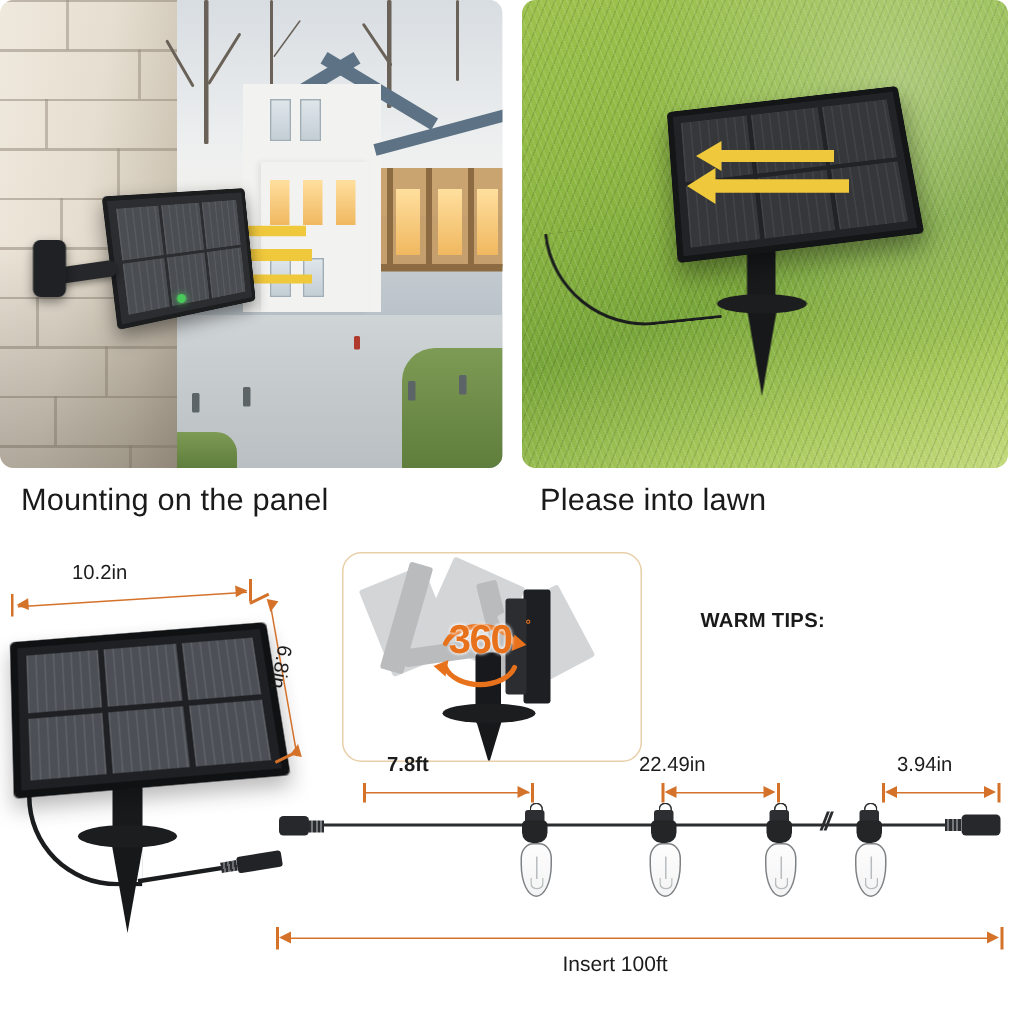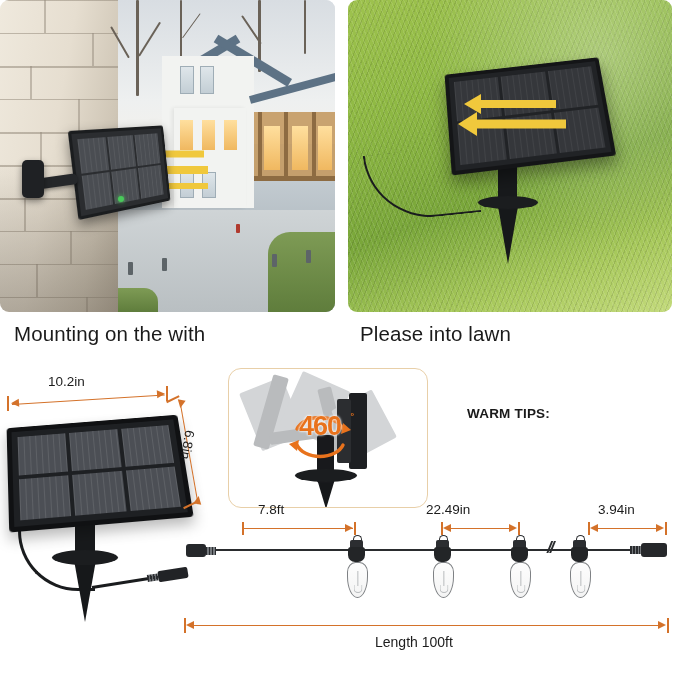--- a/index.html
+++ b/index.html
@@ -280,21 +280,21 @@
       <b style="left:13px;width:79px;height:8px;"></b>
       <i style="border-width:10px 17px 10px 0;"></i>
     </div>
     <div class="yarrow" style="left:110px;top:124px;width:108px;">
       <b style="left:15px;width:93px;height:9px;"></b>
       <i style="border-width:12px 19px 12px 0;"></i>
     </div>
   </div>
 </div>
 
-<div class="caption cap-left">Mounting on the with</div>
+<div class="caption cap-left">Mounting on the panel</div>
 <div class="caption cap-right">Please into lawn</div>
 
 <div class="bottom">
 
   <div class="pp-wire"></div>
   <div class="pp-wire2"></div>
   <div class="pp-conn"></div>
   <div class="pp-spike"></div>
   <div class="pp-stem"></div>
   <div class="pp-collar"></div>
@@ -339,21 +339,21 @@
       <div class="tipstem"></div>
       <div class="tipcollar"></div>
 
       <div class="badge360">
         <svg width="74" height="58" viewBox="0 0 74 58">
           <path d="M14 24 A24 16 0 0 1 60 24" fill="none" stroke="#e8721c" stroke-width="3.4" stroke-linecap="round"></path>
           <polygon points="60,18 68,25 58,29" fill="#e8721c"></polygon>
           <path d="M60 40 A24 16 0 0 1 14 40" fill="none" stroke="#e8721c" stroke-width="3.4" stroke-linecap="round"></path>
           <polygon points="14,46 6,39 16,35" fill="#e8721c"></polygon>
         </svg>
-        <div class="badge-text">460</div>
+        <div class="badge-text">360</div>
         <div class="badge-deg">°</div>
       </div>
     </div>
   </div>
 
   <div class="tiptext">
     <div class="tiptitle">WARM TIPS:</div>
   </div>
 
   <div class="stringarea">
@@ -390,36 +390,36 @@
         <div class="socket-body"></div>
     </div>
     <div class="bulb" style="left:570px;top:54px;"></div>
 
     <div class="plugM" style="left:641px;top:35px;"></div>
 
     <div class="dimtick" style="left:242px;top:14px;height:13px;"></div>
     <div class="dimtick" style="left:354px;top:14px;height:13px;"></div>
     <div class="dimline" style="left:243px;top:20px;width:110px;height:1.4px;"></div>
     <div class="dimhead" style="left:345px;top:16px;border-width:4.5px 0 4.5px 8px;border-style:solid;border-color:transparent transparent transparent #d4722a;"></div>
-    <div class="dimlabel" style="left:258px;top:-6px;">7.8ft</div>
+    <div class="dimlabel" style="left:258px;top:-6px;font-weight:bold;">7.8ft</div>
 
     <div class="dimtick" style="left:441px;top:14px;height:13px;"></div>
     <div class="dimtick" style="left:518px;top:14px;height:13px;"></div>
     <div class="dimline" style="left:449px;top:20px;width:62px;height:1.4px;"></div>
     <div class="dimhead" style="left:443px;top:16px;border-width:4.5px 8px 4.5px 0;border-style:solid;border-color:transparent #d4722a transparent transparent;"></div>
     <div class="dimhead" style="left:509px;top:16px;border-width:4.5px 0 4.5px 8px;border-style:solid;border-color:transparent transparent transparent #d4722a;"></div>
     <div class="dimlabel" style="left:426px;top:-6px;">22.49in</div>
 
     <div class="dimtick" style="left:588px;top:14px;height:13px;"></div>
     <div class="dimtick" style="left:665px;top:14px;height:13px;"></div>
     <div class="dimline" style="left:596px;top:20px;width:62px;height:1.4px;"></div>
     <div class="dimhead" style="left:590px;top:16px;border-width:4.5px 8px 4.5px 0;border-style:solid;border-color:transparent #d4722a transparent transparent;"></div>
     <div class="dimhead" style="left:656px;top:16px;border-width:4.5px 0 4.5px 8px;border-style:solid;border-color:transparent transparent transparent #d4722a;"></div>
     <div class="dimlabel" style="left:598px;top:-6px;">3.94in</div>
 
     <div class="dimtick" style="left:184px;top:110px;height:15px;"></div>
     <div class="dimtick" style="left:667px;top:110px;height:15px;"></div>
     <div class="dimline" style="left:192px;top:117px;width:468px;height:1.4px;"></div>
     <div class="dimhead" style="left:186px;top:113px;border-width:4.5px 8px 4.5px 0;border-style:solid;border-color:transparent #d4722a transparent transparent;"></div>
     <div class="dimhead" style="left:658px;top:113px;border-width:4.5px 0 4.5px 8px;border-style:solid;border-color:transparent transparent transparent #d4722a;"></div>
-    <div class="dimlabel" style="left:375px;top:126px;font-size:14px;">Length 100ft</div>
+    <div class="dimlabel" style="left:375px;top:126px;font-size:14px;">Insert 100ft</div>
   </div>
 </div>
 
 </body></html>

